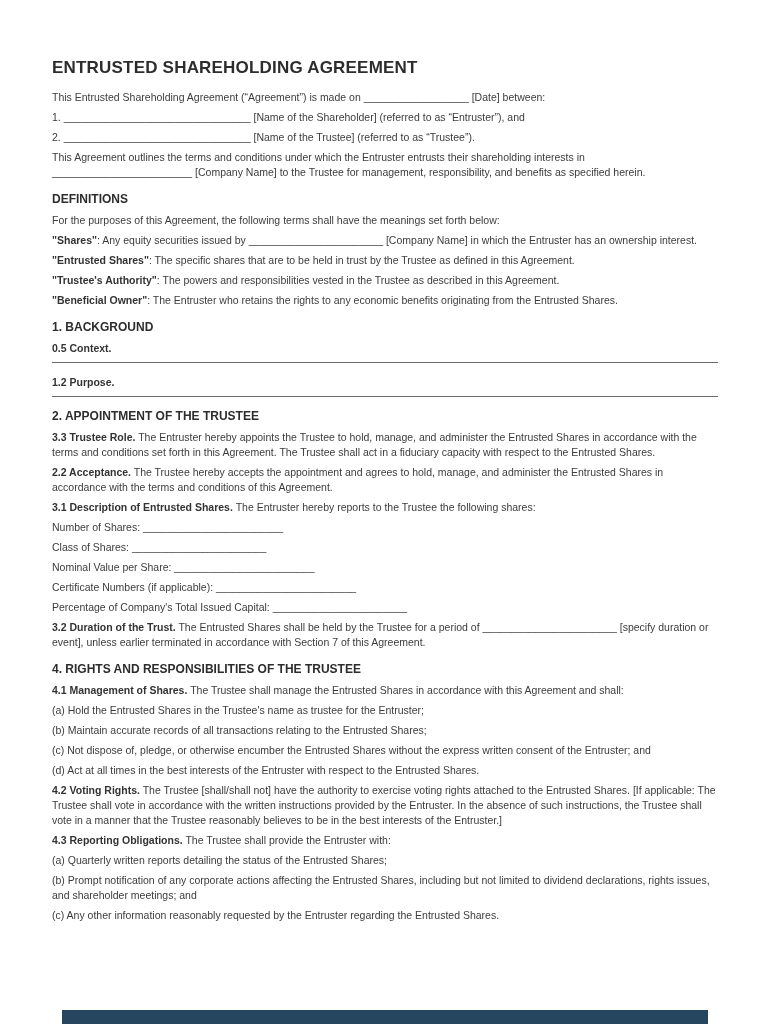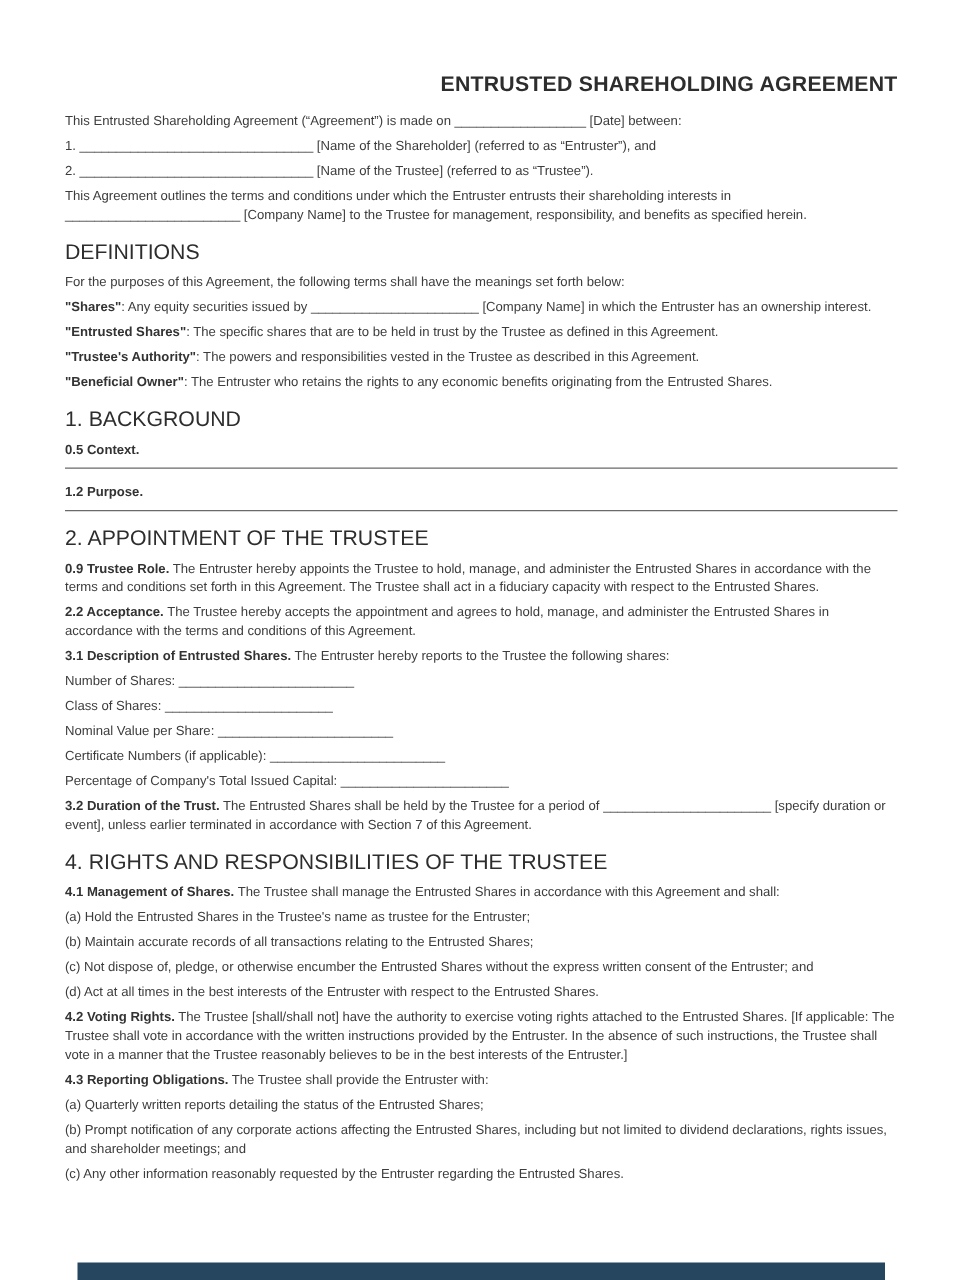--- a/index.html
+++ b/index.html
@@ -17,31 +17,30 @@
     padding: 58px 52px 0 52px;
     background: #ffffff;
     overflow: hidden;
   }
   .doc-title {
     font-size: 17px;
     font-weight: bold;
     color: #2d2d2d;
     letter-spacing: 0.2px;
     margin: 0 0 12px 0;
-    text-align: right;
   }
   p {
     font-size: 10.5px;
     line-height: 15px;
     margin: 0 0 5px 0;
     color: #3c3c3c;
   }
   .section-heading {
-    font-size: 17px;
-    font-weight: normal;
+    font-size: 12px;
+    font-weight: bold;
     color: #2d2d2d;
     margin: 12px 0 7px 0;
   }
   .b { font-weight: bold; color: #333333; }
   .fill-line {
     border-bottom: 1px solid #6a6a6a;
     height: 2px;
     margin: 3px 0 12px 0;
   }
   .footer-bar {
@@ -70,21 +69,21 @@
   <p><span class="b">"Trustee's Authority"</span><span>: The powers and responsibilities vested in the Trustee as described in this Agreement.</span></p>
   <p><span class="b">"Beneficial Owner"</span><span>: The Entruster who retains the rights to any economic benefits originating from the Entrusted Shares.</span></p>
 
   <h2 class="section-heading">1. BACKGROUND</h2>
   <p><span class="b">0.5 Context.</span></p>
   <div class="fill-line"></div>
   <p><span class="b">1.2 Purpose.</span></p>
   <div class="fill-line"></div>
 
   <h2 class="section-heading">2. APPOINTMENT OF THE TRUSTEE</h2>
-  <p><span class="b">0.9 Trustee Role.</span> <span>The Entruster hereby appoints the Trustee to hold, manage, and administer the Entrusted Shares in accordance with the terms and conditions set forth in this Agreement. The Trustee shall act in a fiduciary capacity with respect to the Entrusted Shares.</span></p>
+  <p><span class="b">3.3 Trustee Role.</span> <span>The Entruster hereby appoints the Trustee to hold, manage, and administer the Entrusted Shares in accordance with the terms and conditions set forth in this Agreement. The Trustee shall act in a fiduciary capacity with respect to the Entrusted Shares.</span></p>
   <p><span class="b">2.2 Acceptance.</span> <span>The Trustee hereby accepts the appointment and agrees to hold, manage, and administer the Entrusted Shares in accordance with the terms and conditions of this Agreement.</span></p>
 
   <p><span class="b">3.1 Description of Entrusted Shares.</span> <span>The Entruster hereby reports to the Trustee the following shares:</span></p>
   <p>Number of Shares: ________________________</p>
   <p>Class of Shares: _______________________</p>
   <p>Nominal Value per Share: ________________________</p>
   <p>Certificate Numbers (if applicable): ________________________</p>
   <p>Percentage of Company's Total Issued Capital: _______________________</p>
   <p><span class="b">3.2 Duration of the Trust.</span> <span>The Entrusted Shares shall be held by the Trustee for a period of _______________________ [specify duration or event], unless earlier terminated in accordance with Section 7 of this Agreement.</span></p>
 

